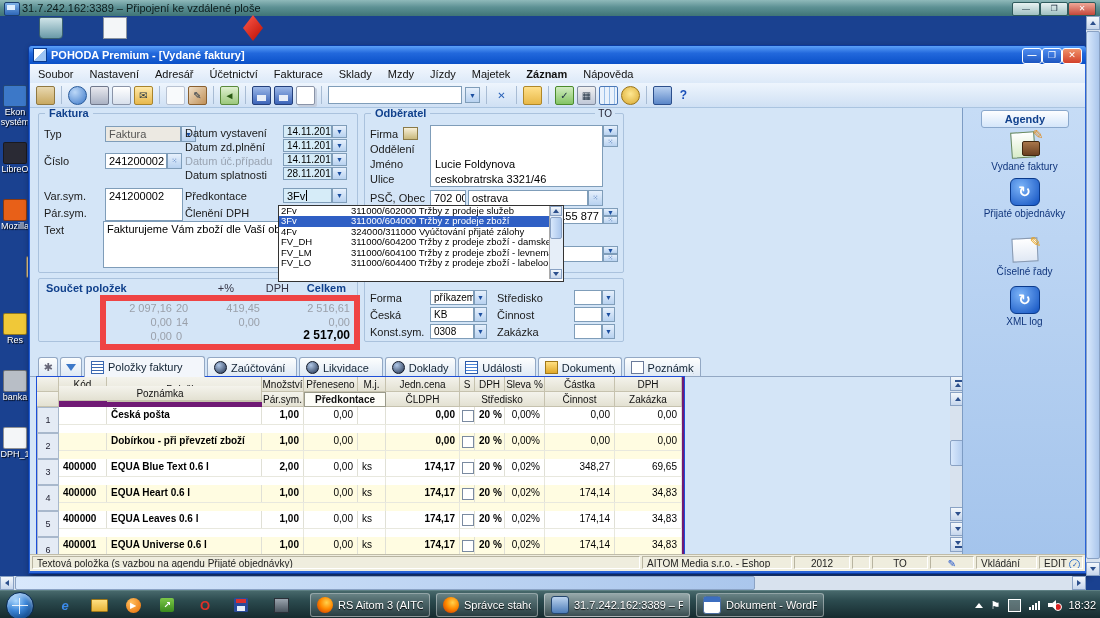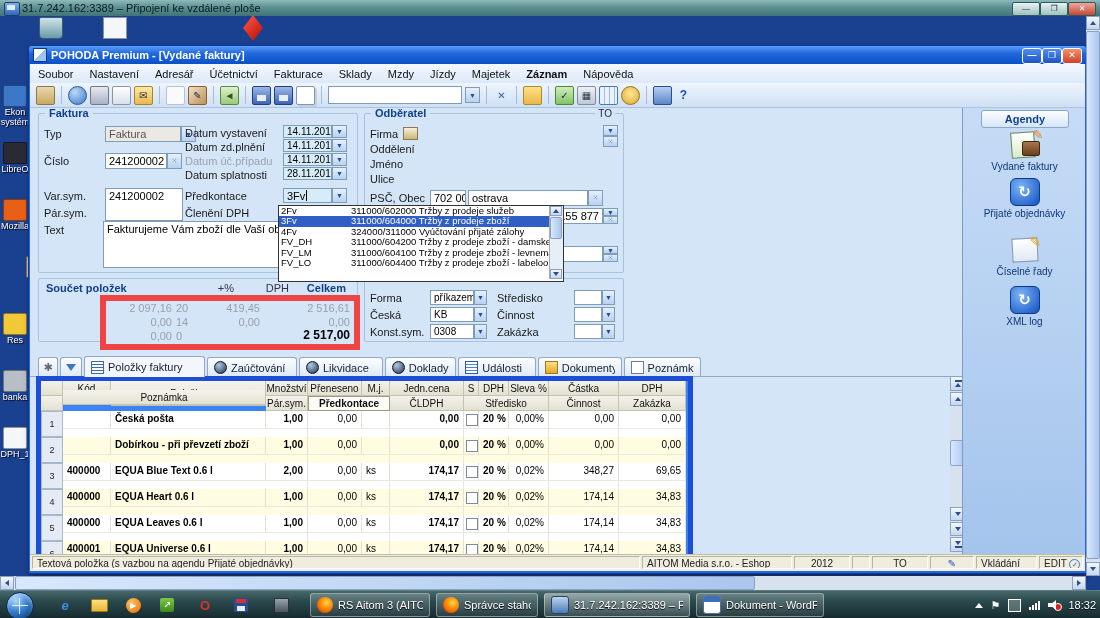--- a/index.html
+++ b/index.html
@@ -105,21 +105,21 @@
   .tab.active{background:#f3f6fb;font-weight:normal;height:21px;z-index:2;}
   #tabbar-line{position:absolute;left:0px;top:268px;width:930px;height:1px;background:#93a8c4;}
   .ticon{width:11px;height:11px;flex:0 0 auto;}
   .ti-table{background:repeating-linear-gradient(0deg,#fff 0 2px,#3c68b0 2px 3px),#fff;border:1px solid #3c68b0;}
   .ti-sphere{border-radius:50%;background:radial-gradient(circle at 35% 30%,#b0c8e8,#20304c);border:1px solid #101828;}
   .ti-list{background:repeating-linear-gradient(0deg,#fff 0 2px,#4a84d8 2px 3px);border:1px solid #2c5aa8;}
   .ti-folder{background:linear-gradient(180deg,#ffe082,#e0a828);border:1px solid #a07818;}
   .ti-note{background:#fff;border:1px solid #6a7a9a;}
 
   
-  #grid{left:6px;top:268px;width:647px;height:177px;background:#3b82f6;border:5px solid #1d4ed8;overflow:hidden;}
+  #grid{left:6px;top:268px;width:647px;height:177px;background:#701a75;border:1px solid #1d4ed8;overflow:hidden;}
   .hcell{position:absolute;background:linear-gradient(180deg,#f4f3ec,#e3e1d2);
     border-right:1px solid #c6c2ae;border-bottom:1px solid #c6c2ae;box-sizing:border-box;
     font-size:10px;color:#111;display:flex;align-items:center;justify-content:center;overflow:hidden;white-space:nowrap;}
   .hcell.raised{background:#fdfdf8;border:1px solid #9a9a8a;font-weight:bold;}
   .cell{position:absolute;top:0;height:17px;line-height:16px;font-size:10px;overflow:hidden;
     white-space:nowrap;border-right:1px solid #e0e0d6;box-sizing:border-box;color:#000;}
   .cell.b{font-weight:bold;}
   .cell.r{text-align:right;padding-right:4px;}
   .rownum{position:absolute;background:#e4ebf5;border:1px solid #a8b8cc;box-sizing:border-box;
     font-size:9px;color:#223;display:flex;align-items:center;justify-content:center;}
@@ -347,20 +347,28 @@
         <span class="group-label">Odběratel</span>
         <span style="position:absolute;top:-6px;right:8px;background:#d4e5f7;padding:0 3px;color:#223;font-size:10px">TO</span>
       </div>
       <div id="cust-labels">
           <div class="flabel" style="left: 340px; top: 20px;">Firma</div>
           <div class="flabel" style="left: 340px; top: 35px;">Oddělení</div>
           <div class="flabel" style="left: 340px; top: 50px;">Jméno</div>
           <div class="flabel" style="left: 340px; top: 65px;">Ulice</div>
         </div>
       <span style="position:absolute;left:373px;top:19px;width:13px;height:11px;background:linear-gradient(180deg,#f8f0d8,#c8b87c);border:1px solid #8a7a48"></span>
+      <div class="field" style="left:400px;top:17px;width:173px;height:62px;padding:0">
+        <div id="cust-lines">
+            <div class="nowrap" style="position: absolute; left: 4px; top: 1px; width: 160px; height: 15px; line-height: 15px;"></div>
+            <div class="nowrap" style="position: absolute; left: 4px; top: 16px; width: 160px; height: 15px; line-height: 15px;"></div>
+            <div class="nowrap" style="position: absolute; left: 4px; top: 31px; width: 160px; height: 15px; line-height: 15px;">Lucie Foldynova</div>
+            <div class="nowrap" style="position: absolute; left: 4px; top: 46px; width: 160px; height: 15px; line-height: 15px;">ceskobratrska 3321/46</div>
+          </div>
+      </div>
       <div class="cbtn" style="left:573px;top:17px;height:11px">▼</div>
       <div class="cbtn" style="left:573px;top:28px;height:11px">⁙</div>
 
       <span class="flabel" style="left:340px;top:84px">PSČ, Obec</span>
       <div class="field" style="left:400px;top:82px;width:36px;height:16px">702 00</div>
       <div class="field" style="left:438px;top:82px;width:120px;height:16px">ostrava</div>
       <div class="cbtn" style="left:558px;top:82px;height:16px">⁙</div>
 
       <div class="field" style="left:400px;top:100px;width:173px;height:16px;text-align:right">74 155 877</div>
       <div class="cbtn" style="left:573px;top:100px;height:8px">▼</div>

